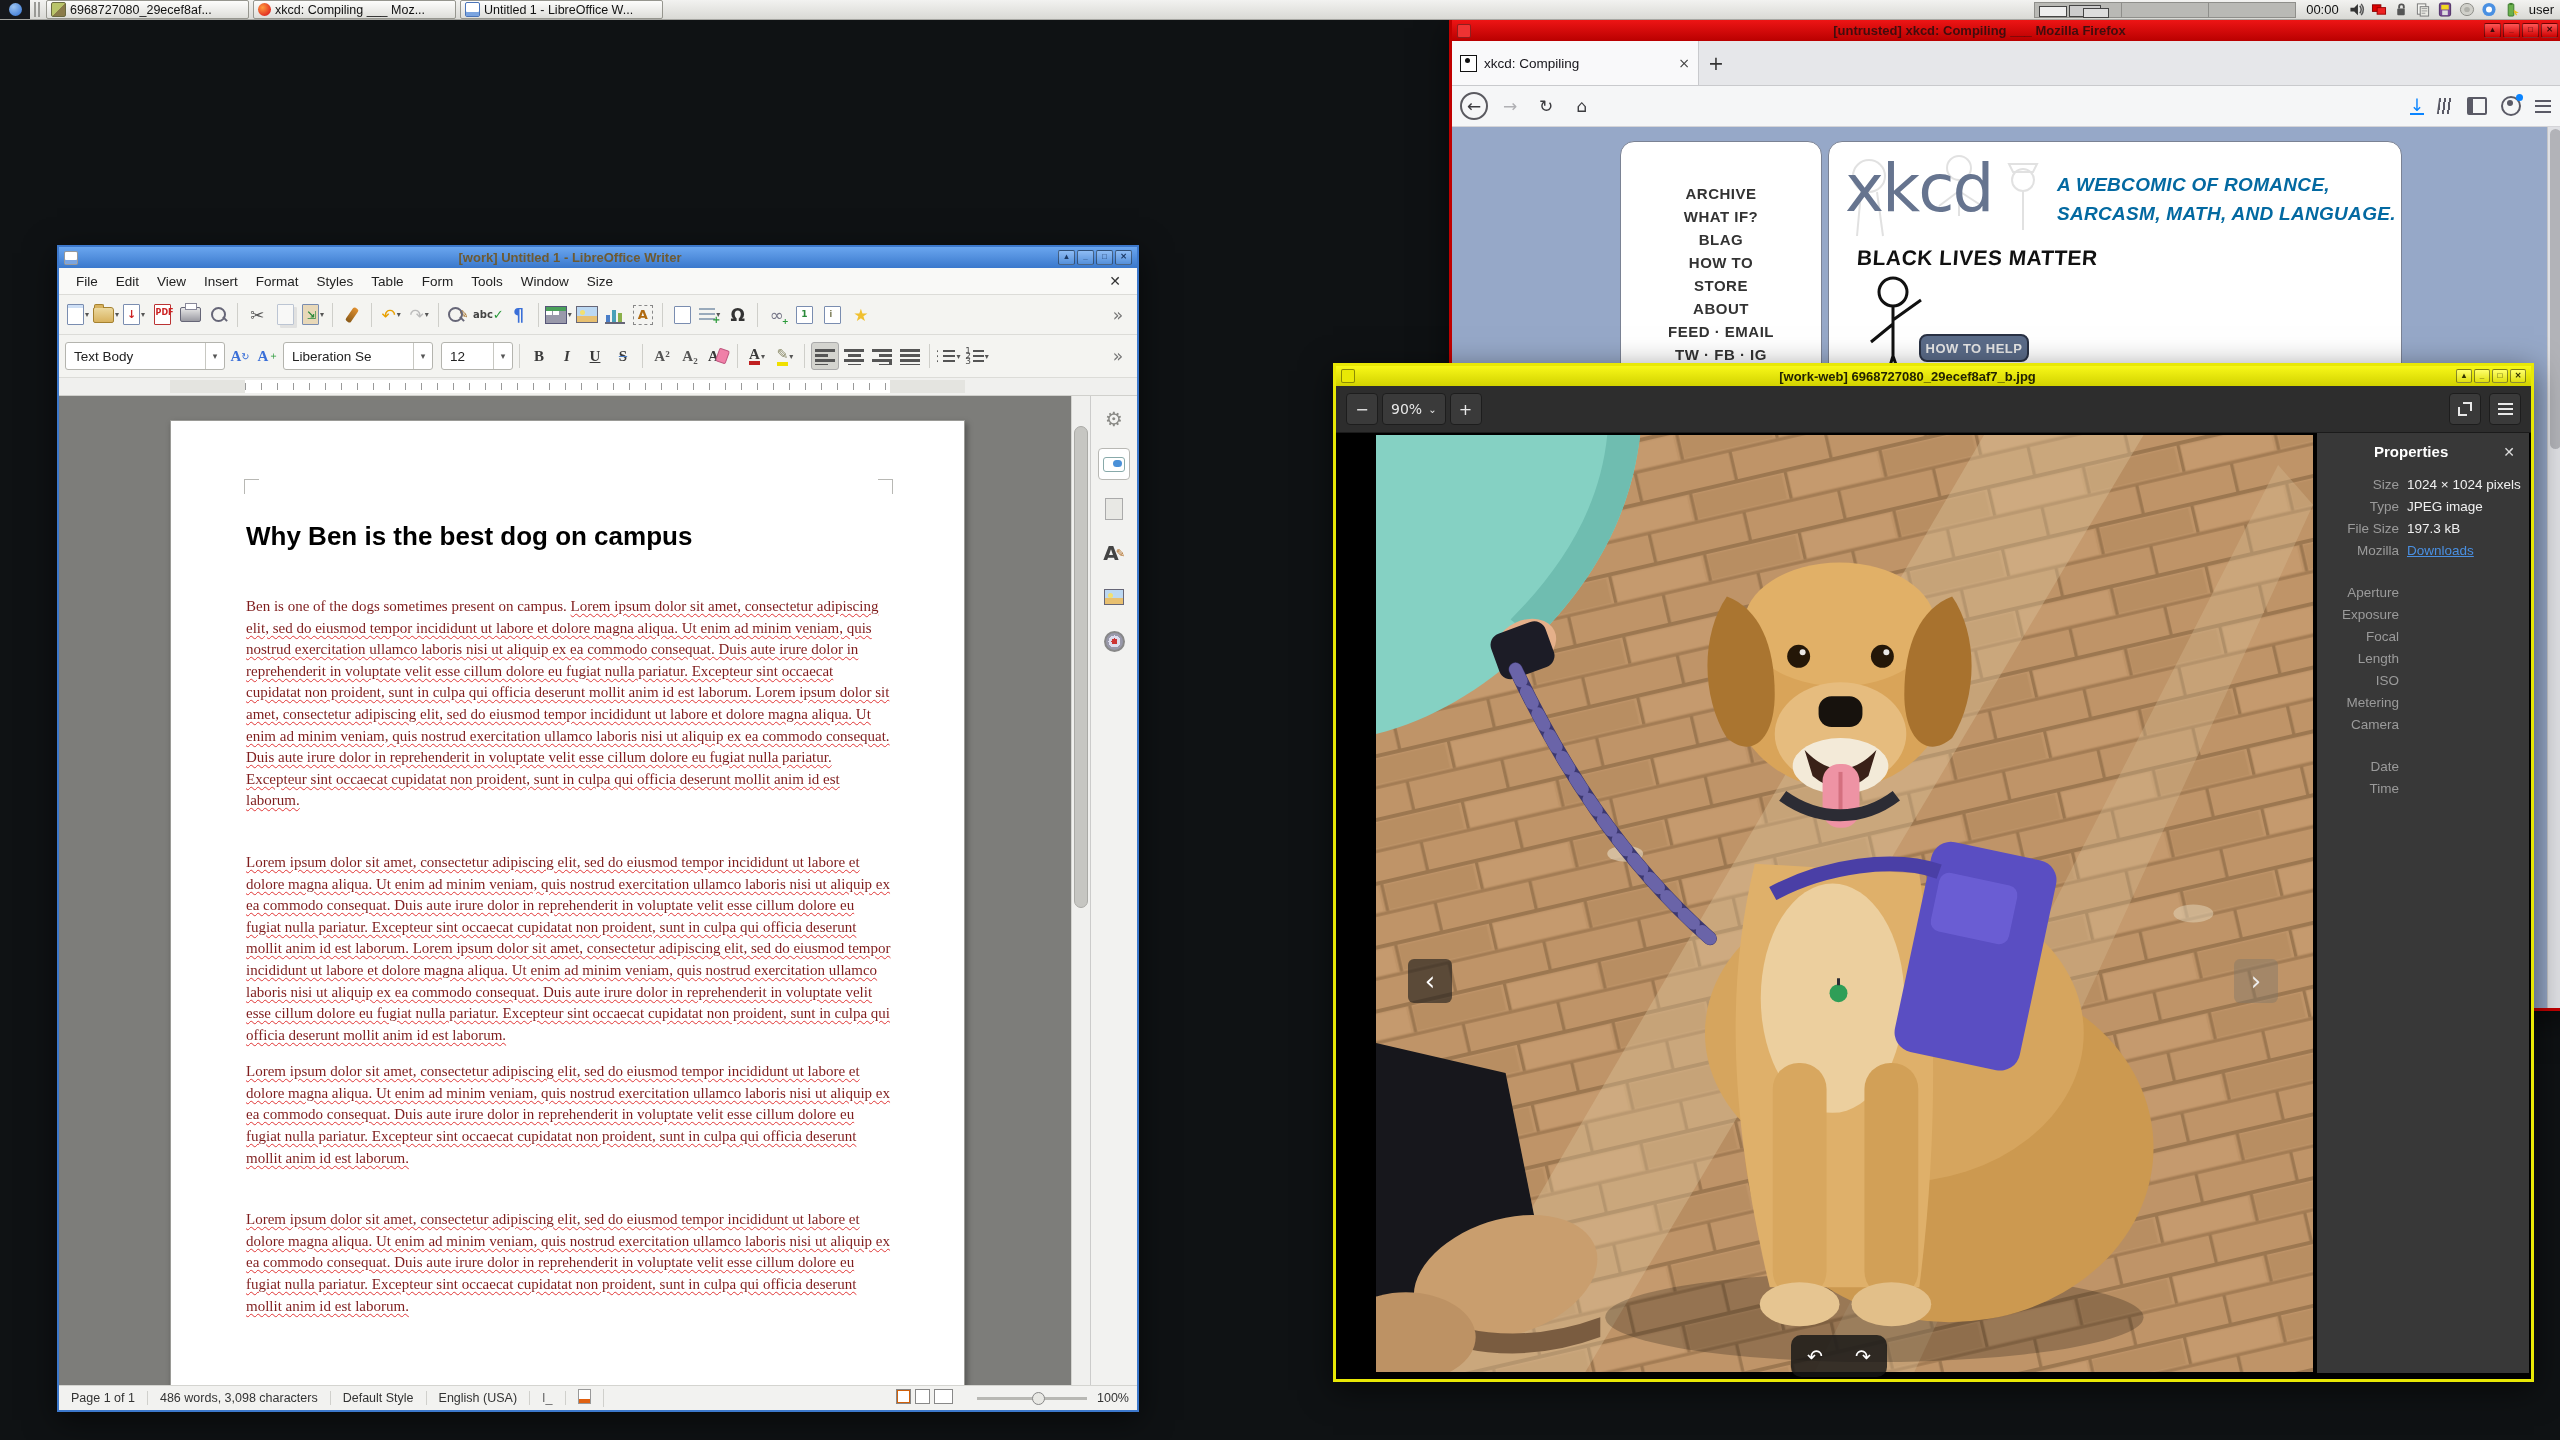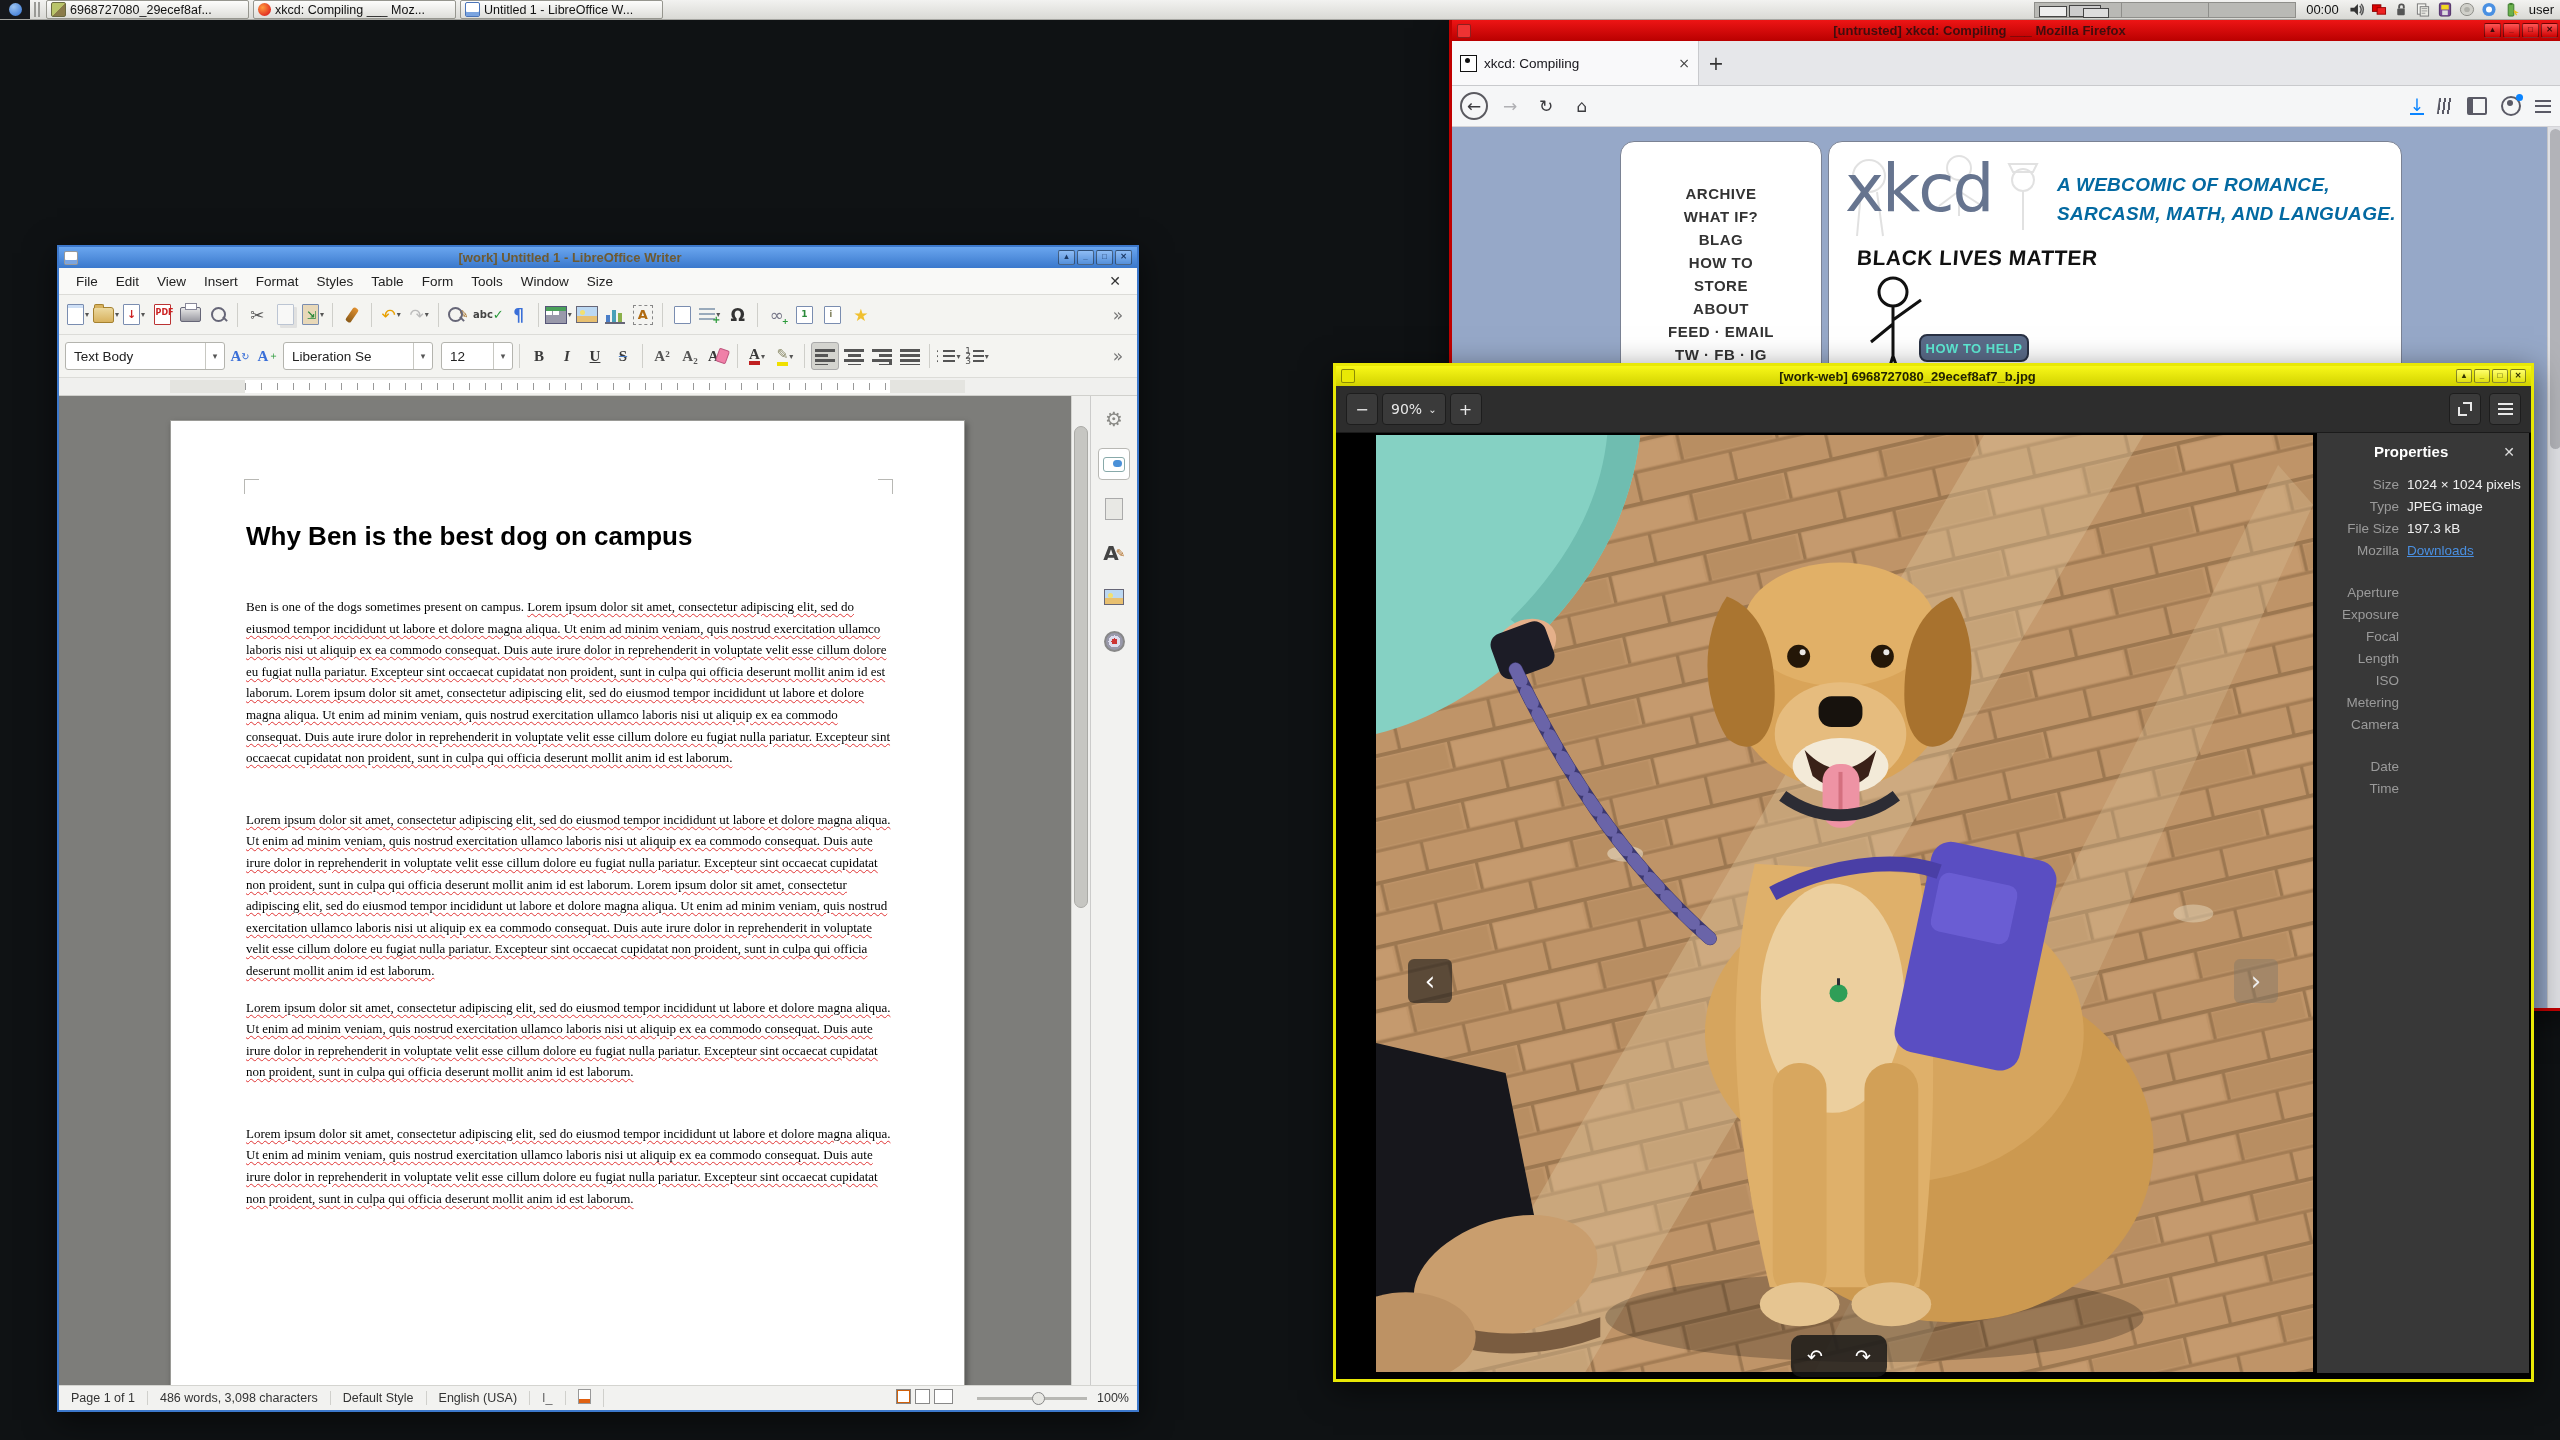--- a/index.html
+++ b/index.html
@@ -85,21 +85,21 @@
     box-shadow:inset 75px 0 0 #e4e4e0,inset -75px 0 0 #e4e4e0;}
   #lo-ruler .ticks{position:absolute;left:186px;top:5px;width:645px;height:7px;
     background:repeating-linear-gradient(90deg,#999 0 1px,transparent 1px 16px);}
   #lo-body{flex:1;display:flex;min-height:0;background:#7d7d7a;}
   #doc-area{flex:1;position:relative;overflow:hidden;}
   #doc-page{position:absolute;left:111px;top:24px;width:793px;height:1200px;background:#fff;
     border:1px solid #9a9a96;box-shadow:2px 3px 6px rgba(0,0,0,.35);}
   #doc-content{position:absolute;left:75px;right:73px;top:60px;}
   .cornermark{position:absolute;width:14px;height:14px;border-color:#b8b8b4;border-style:solid;}
   #doc-title{font-family:"Liberation Sans",sans-serif;font-weight:bold;font-size:26px;color:#000;margin:40px 0 44px 0;}
-  .docp{font-family:"Liberation Serif",serif;font-size:13px;line-height:21.6px;color:#000000;margin:15px 0 13px 0;}
+  .docp{font-family:"Liberation Serif",serif;font-size:15px;line-height:21.6px;color:#7f1d1d;margin:15px 0 13px 0;}
   .docp.gap{margin-bottom:40px;}
   .sp{text-decoration:underline;text-decoration-style:wavy;text-decoration-color:#e03434;text-decoration-thickness:1px;text-underline-offset:2px;}
   #lo-vscroll{width:18px;background:#f0f0ee;border-left:1px solid #d4d4d0;position:relative;}
   #lo-vscroll .thumb{position:absolute;left:2px;right:2px;top:30px;height:480px;background:#c6c6c2;border:1px solid #aaaaa6;border-radius:7px;}
   #lo-sidebar{width:46px;background:#f2f2f0;border-left:1px solid #cccccb;display:flex;flex-direction:column;align-items:center;padding-top:8px;gap:14px;}
   .sbico{width:30px;height:30px;display:flex;align-items:center;justify-content:center;font-size:20px;color:#8a8a86;border-radius:4px;font-family:"DejaVu Sans",sans-serif;}
   .sbico.active{border:1px solid #b8b8b4;background:#fff;}
   .toggleico{width:20px;height:13px;border:1px solid #8aa;border-radius:3px;background:#fff;position:relative;}
   .toggleico:after{content:"";position:absolute;right:2px;top:2px;width:9px;height:7px;border-radius:4px;background:#4a90d8;}
   #lo-status{height:24px;background:#f2f2f0;border-top:1px solid #d4d4d0;display:flex;align-items:center;font-size:12.5px;color:#333;padding:0 8px;gap:0;}
@@ -146,21 +146,21 @@
   #ff-scroll .thumb{position:absolute;left:2px;right:2px;top:2px;height:320px;background:#b2b3b8;border-radius:6px;}
   .xbox{position:absolute;background:#fff;border:1px solid #7a8294;border-radius:14px;}
   #xkcd-nav{left:168px;top:14px;width:200px;height:560px;padding-top:40px;}
   .xnav-item{display:block;text-align:center;font-weight:bold;font-size:15px;color:#333;padding:3px 0;letter-spacing:.5px;}
   #xkcd-main{left:376px;top:14px;width:572px;height:560px;}
   #xkcd-logo{position:absolute;left:16px;top:8px;font-size:66px;color:#66748f;font-family:"DejaVu Sans",sans-serif;letter-spacing:-2px;}
   .sketch{position:absolute;opacity:.55;}
   #xkcd-tagline{position:absolute;left:228px;top:28px;font-style:italic;font-weight:bold;font-size:19px;color:#0369a1;line-height:1.55;letter-spacing:.3px;}
   #xkcd-blm{position:absolute;left:28px;top:104px;font-weight:bold;font-size:21px;color:#111;transform:skewX(-4deg);letter-spacing:.5px;}
   #xkcd-help{position:absolute;left:90px;top:192px;width:106px;height:24px;background:#5a6b88;border:2px solid #2a3244;border-radius:8px;
-    color:#5eead4;font-weight:bold;font-size:13px;display:flex;align-items:center;justify-content:center;letter-spacing:.5px;}
+    color:#e5e5e5;font-weight:bold;font-size:13px;display:flex;align-items:center;justify-content:center;letter-spacing:.5px;}
 
   
   #iv-win{left:1333px;top:363px;width:1195px;height:1013px;z-index:20;background:#000;
     border:3px solid #e8e805;display:flex;flex-direction:column;}
   #iv-title{background:linear-gradient(#f8f818,#d2d200);color:#232300;height:20px;}
   #iv-title .wbtn{background:linear-gradient(#ffff6a,#e0e010);color:#333300;height:12px;width:14px;}
   #iv-header{height:46px;background:#2d2d2d;border-bottom:1px solid #1b1b1b;display:flex;align-items:center;padding:0 10px;color:#e8e8e8;}
   .ivbtn{height:30px;min-width:30px;background:#3a3a3a;border:1px solid #1d1d1d;border-radius:4px;color:#e8e8e8;
     display:flex;align-items:center;justify-content:center;font-size:16px;font-family:"DejaVu Sans",sans-serif;}
   #iv-zoom{display:flex;align-items:center;gap:4px;}

